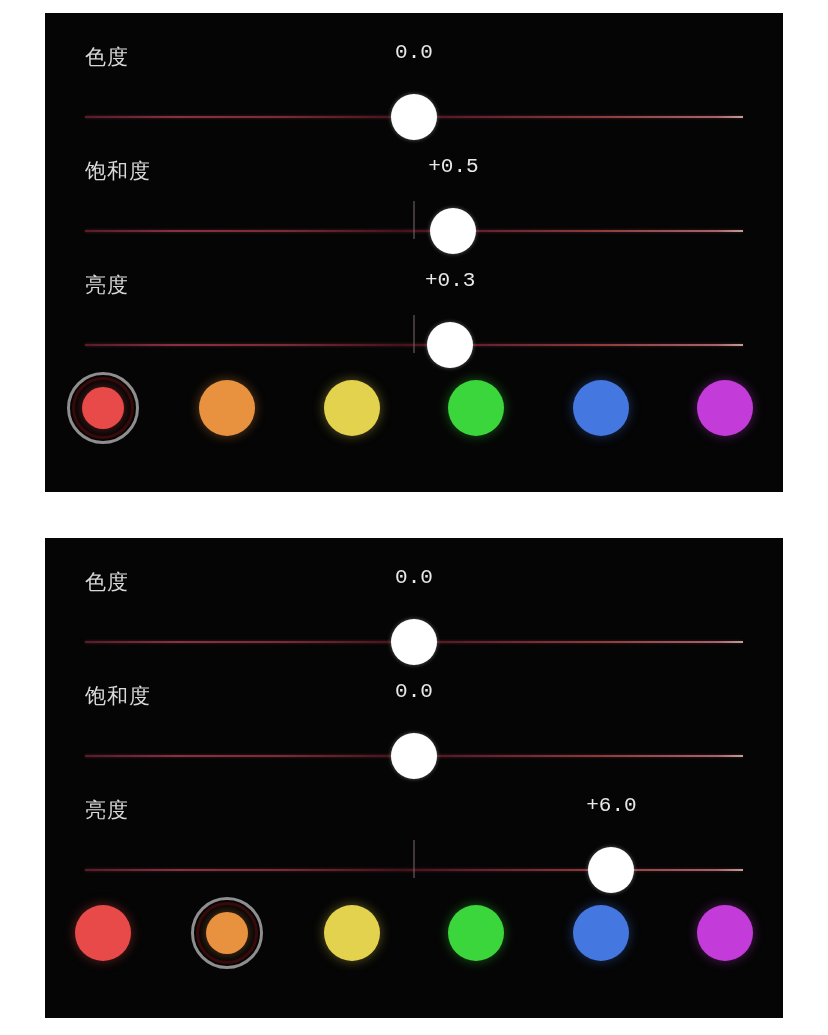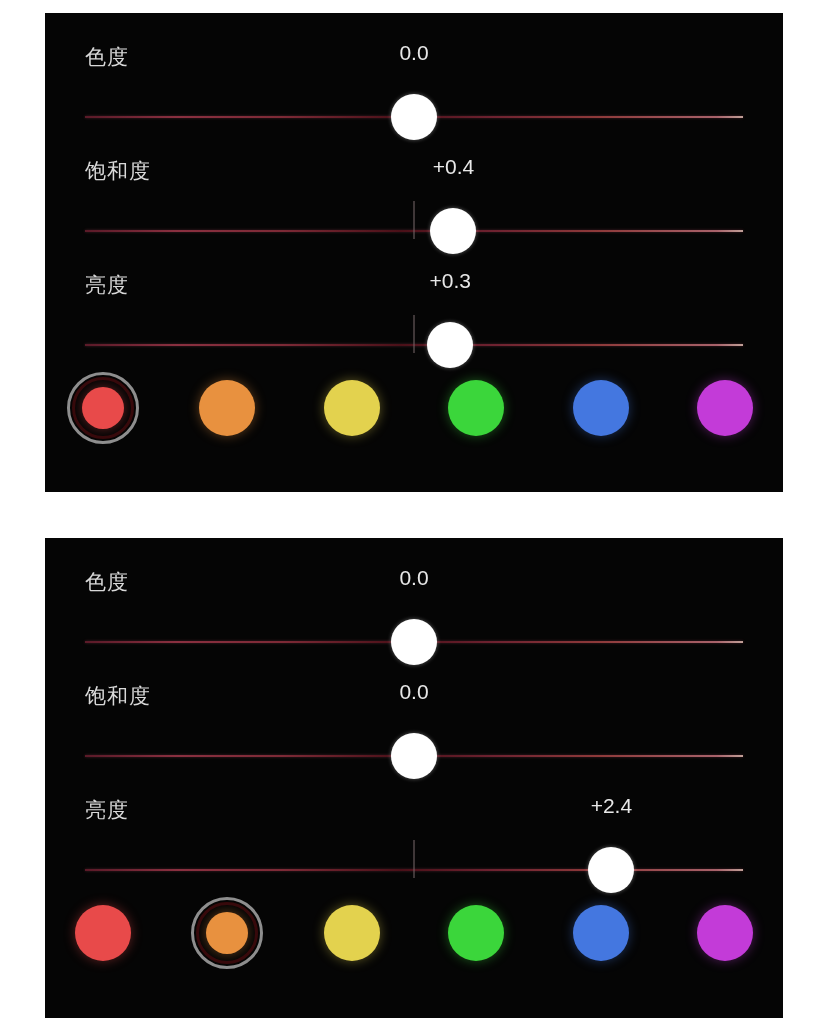--- a/index.html
+++ b/index.html
@@ -48,20 +48,21 @@
     white-space: nowrap;
   }
 
   .slider-value {
     position: absolute;
     top: 6px;
     color: #e8e8e8;
     font-size: 21px;
     transform: translateX(-50%);
     white-space: nowrap;
+    font-family: Liberation Mono, monospace;
   }
 
   .track-wrap {
     position: absolute;
     left: 40px;
     right: 40px;
     top: 60px;
     height: 44px;
   }
 
@@ -161,21 +162,21 @@
       <div class="slider-value" id="p0s0v" style="left: calc(50% + 0px);">0.0</div>
       <div class="track-wrap">
         <div class="track"></div>
 
         <div class="thumb" id="p0s0h" style="left: 50%;"></div>
       </div>
     </div>
 
     <div class="slider-row" style="top:136px;">
       <div class="slider-label">饱和度</div>
-      <div class="slider-value" id="p0s1v" style="left: calc(56% - 4.8px);">+0.4</div>
+      <div class="slider-value" id="p0s1v" style="left: calc(56% - 4.8px);">+0.5</div>
       <div class="track-wrap">
         <div class="track"></div>
         <div class="track-tick" id="p0s1t" style="display: block; left: 50%;"></div>
         <div class="thumb" id="p0s1h" style="left: 56%;"></div>
       </div>
     </div>
 
     <div class="slider-row" style="top:250px;">
       <div class="slider-label">亮度</div>
       <div class="slider-value" id="p0s2v" style="left: calc(55.5% - 4.4px);">+0.3</div>
@@ -225,21 +226,21 @@
       <div class="slider-value" id="p1s1v" style="left: calc(50% + 0px);">0.0</div>
       <div class="track-wrap">
         <div class="track"></div>
 
         <div class="thumb" id="p1s1h" style="left: 50%;"></div>
       </div>
     </div>
 
     <div class="slider-row" style="top:250px;">
       <div class="slider-label">亮度</div>
-      <div class="slider-value" id="p1s2v" style="left: calc(80% - 24px);">+2.4</div>
+      <div class="slider-value" id="p1s2v" style="left: calc(80% - 24px);">+6.0</div>
       <div class="track-wrap">
         <div class="track"></div>
         <div class="track-tick" id="p1s2t" style="display: block; left: 50%;"></div>
         <div class="thumb" id="p1s2h" style="left: 80%;"></div>
       </div>
     </div>
 
     <div class="swatch-strip" id="p1sw" style="top:345px;">
         <div class="swatch" style="left: 58px;">
           <div class="dot" style="background: rgb(232, 74, 74); box-shadow: rgba(232, 74, 74, 0.4) 0px 0px 12px;"></div>

